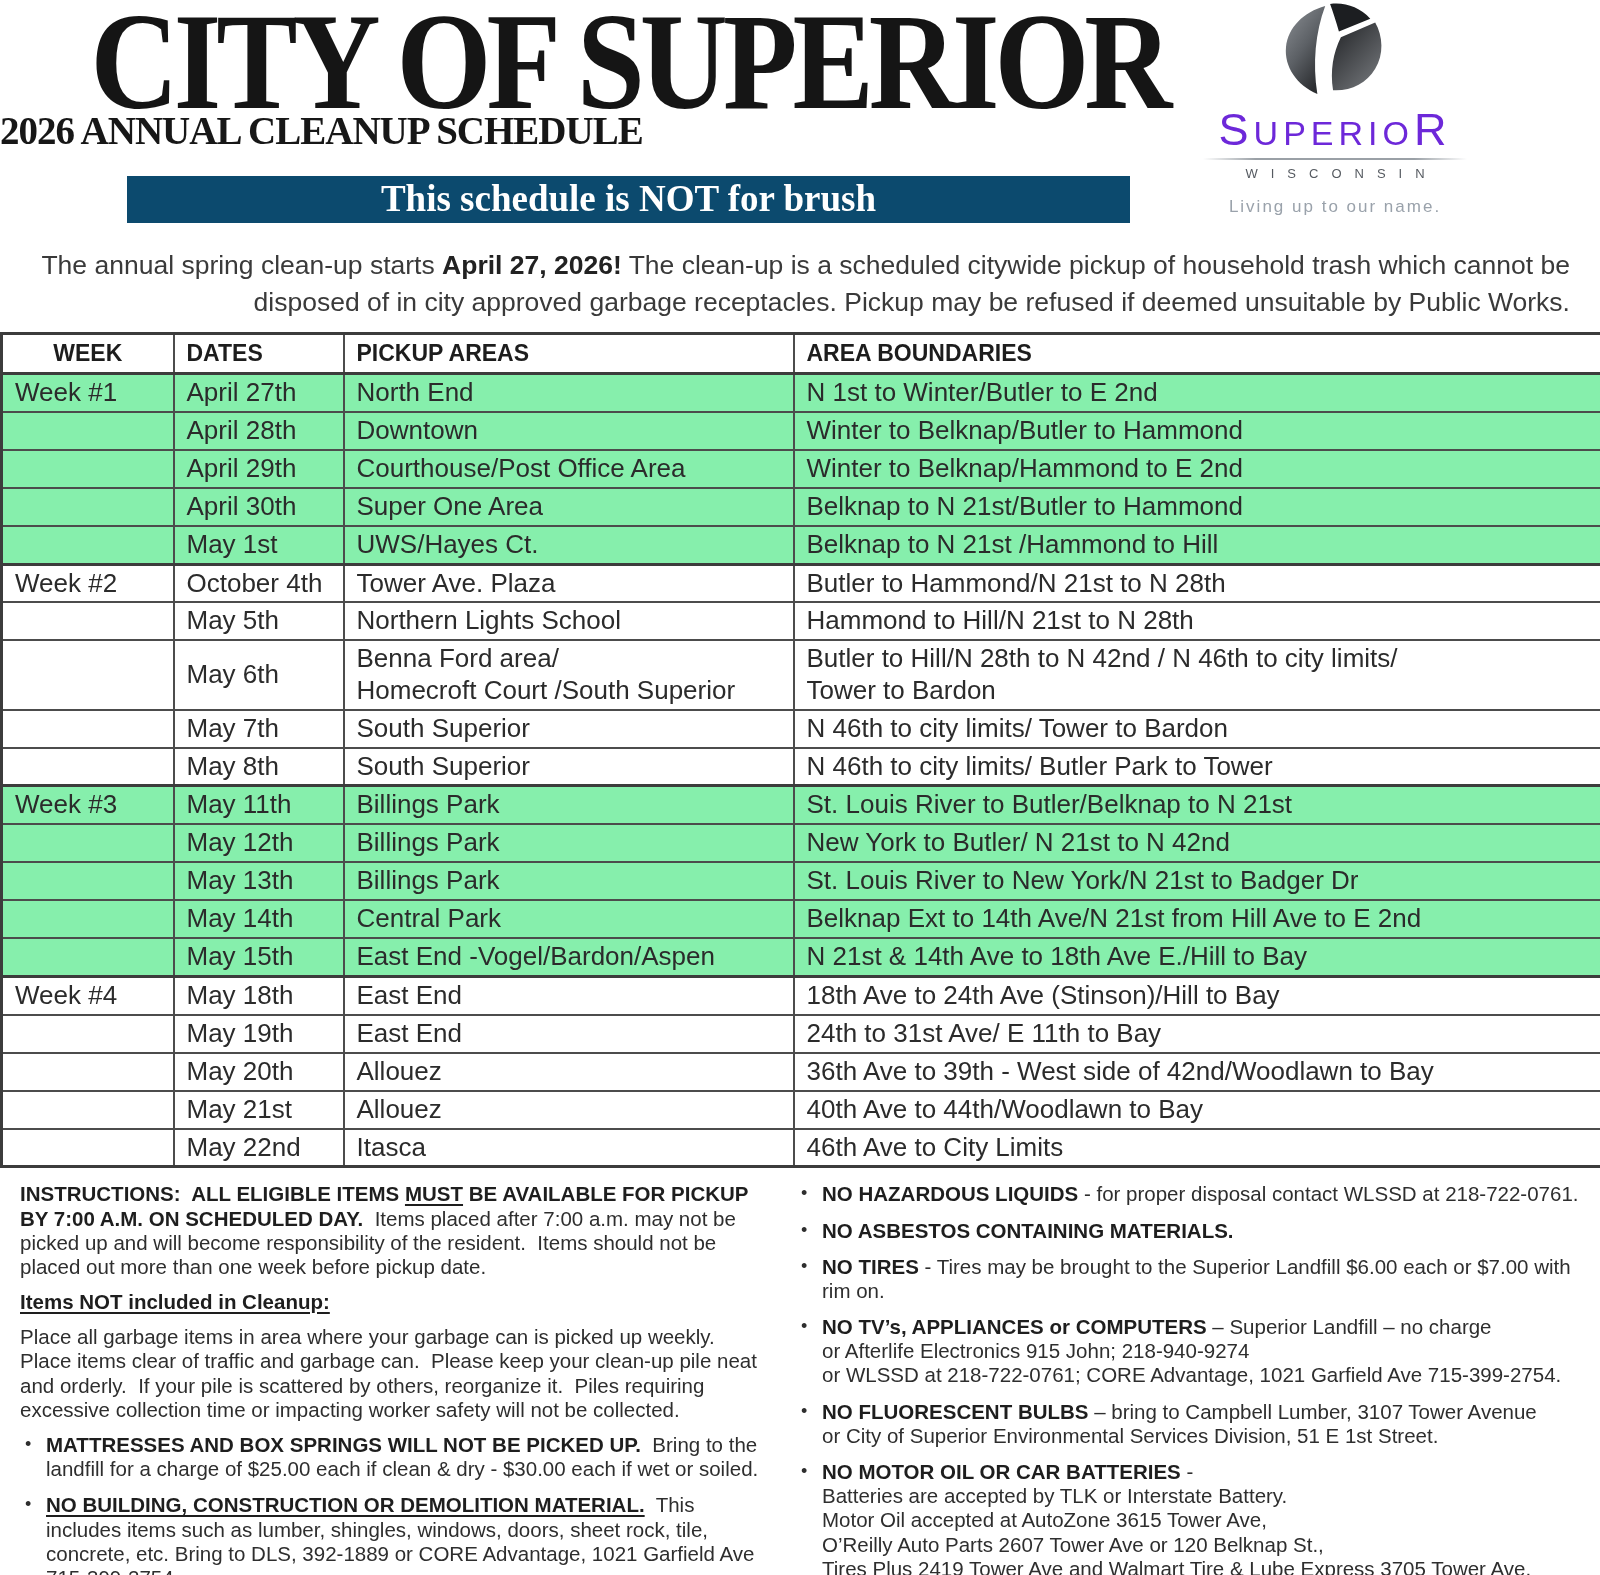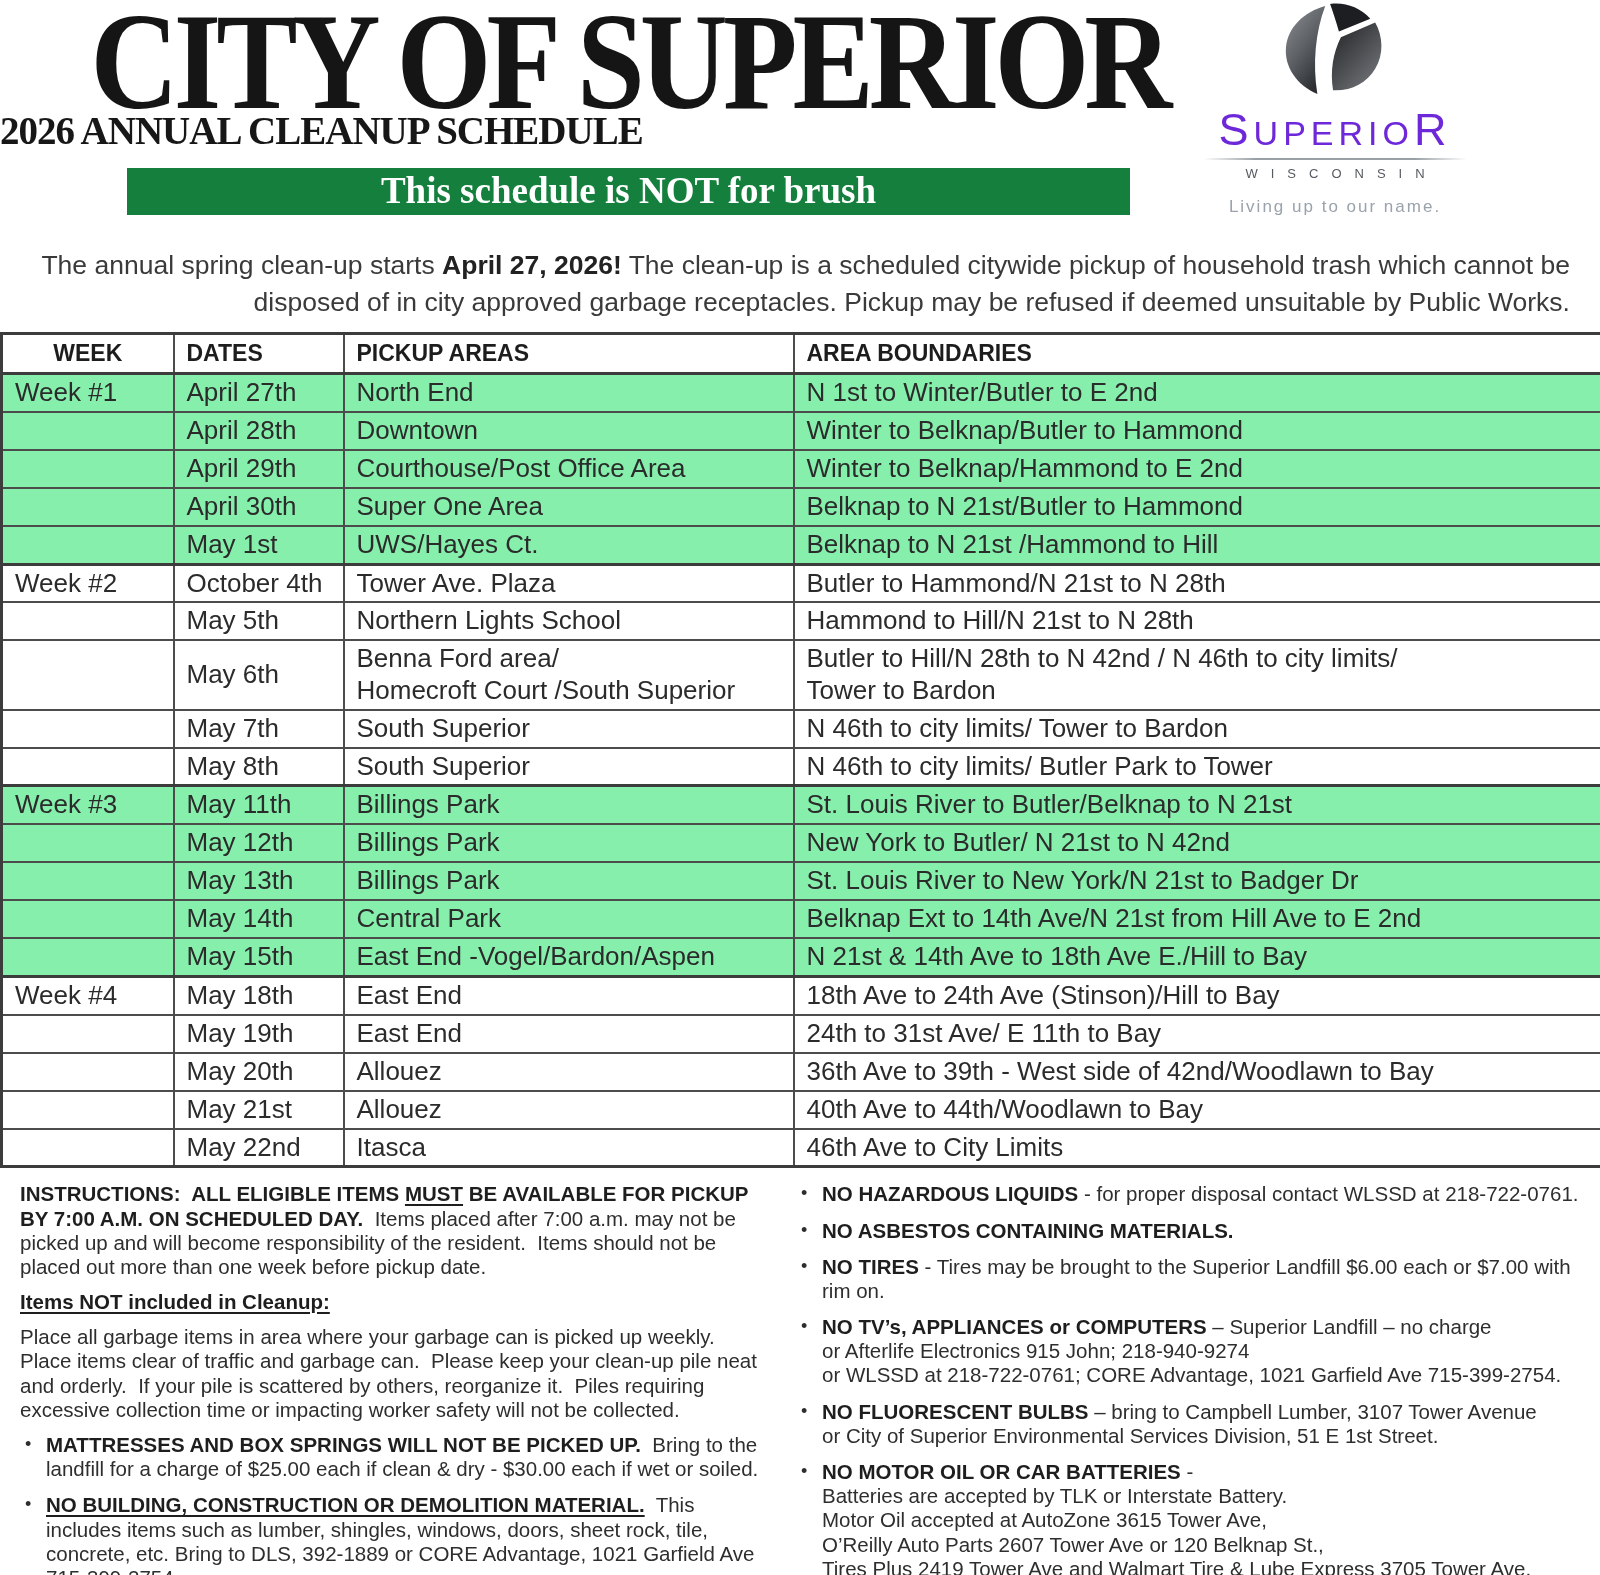--- a/index.html
+++ b/index.html
@@ -16,22 +16,22 @@
     font-family:"Liberation Serif", serif; font-weight:bold;
     font-size:122px; letter-spacing:-5px; line-height:1; text-align:center;
     color:#151515; transform:scaleY(1.12); transform-origin:top center; white-space:nowrap;
   }
   .sub-title {
     position:absolute; top:108px; left:0; width:100%;
     font-family:"Liberation Serif", serif; font-weight:bold;
     font-size:39px; letter-spacing:-1px; text-align:left; color:#171717; white-space:nowrap;
   }
   .banner {
-    position:absolute; top:168px; left:127px; width:1003px; height:47px;
-    background:#15803d; color:#fff; text-align:center;
+    position:absolute; top:176px; left:127px; width:1003px; height:47px;
+    background:#0c4a6e; color:#fff; text-align:center;
     font-family:"Liberation Serif", serif; font-weight:bold; font-size:37px; line-height:46px;
   }
   
   .logo { position:absolute; left:1195px; top:2px; width:280px; text-align:center; }
   .logo-icon { display:block; margin:0 auto; }
   .wordmark { margin-top:4px; font-family:Liberation Sans, sans-serif; color:#6d28d9; letter-spacing:5px; font-size:34px; white-space:nowrap; }
   .wordmark .cap { font-size:45px; }
   .logo-rule { height:2px; margin:2px 8px 6px 8px; background:linear-gradient(to right,#fff,#9aa0a6 20%,#9aa0a6 80%,#fff); }
   .logo-state { font-size:13px; letter-spacing:13px; color:#555a60; text-indent:13px; }
   .logo-tagline { margin-top:16px; font-size:17px; letter-spacing:2px; color:#9aa2ab; }

